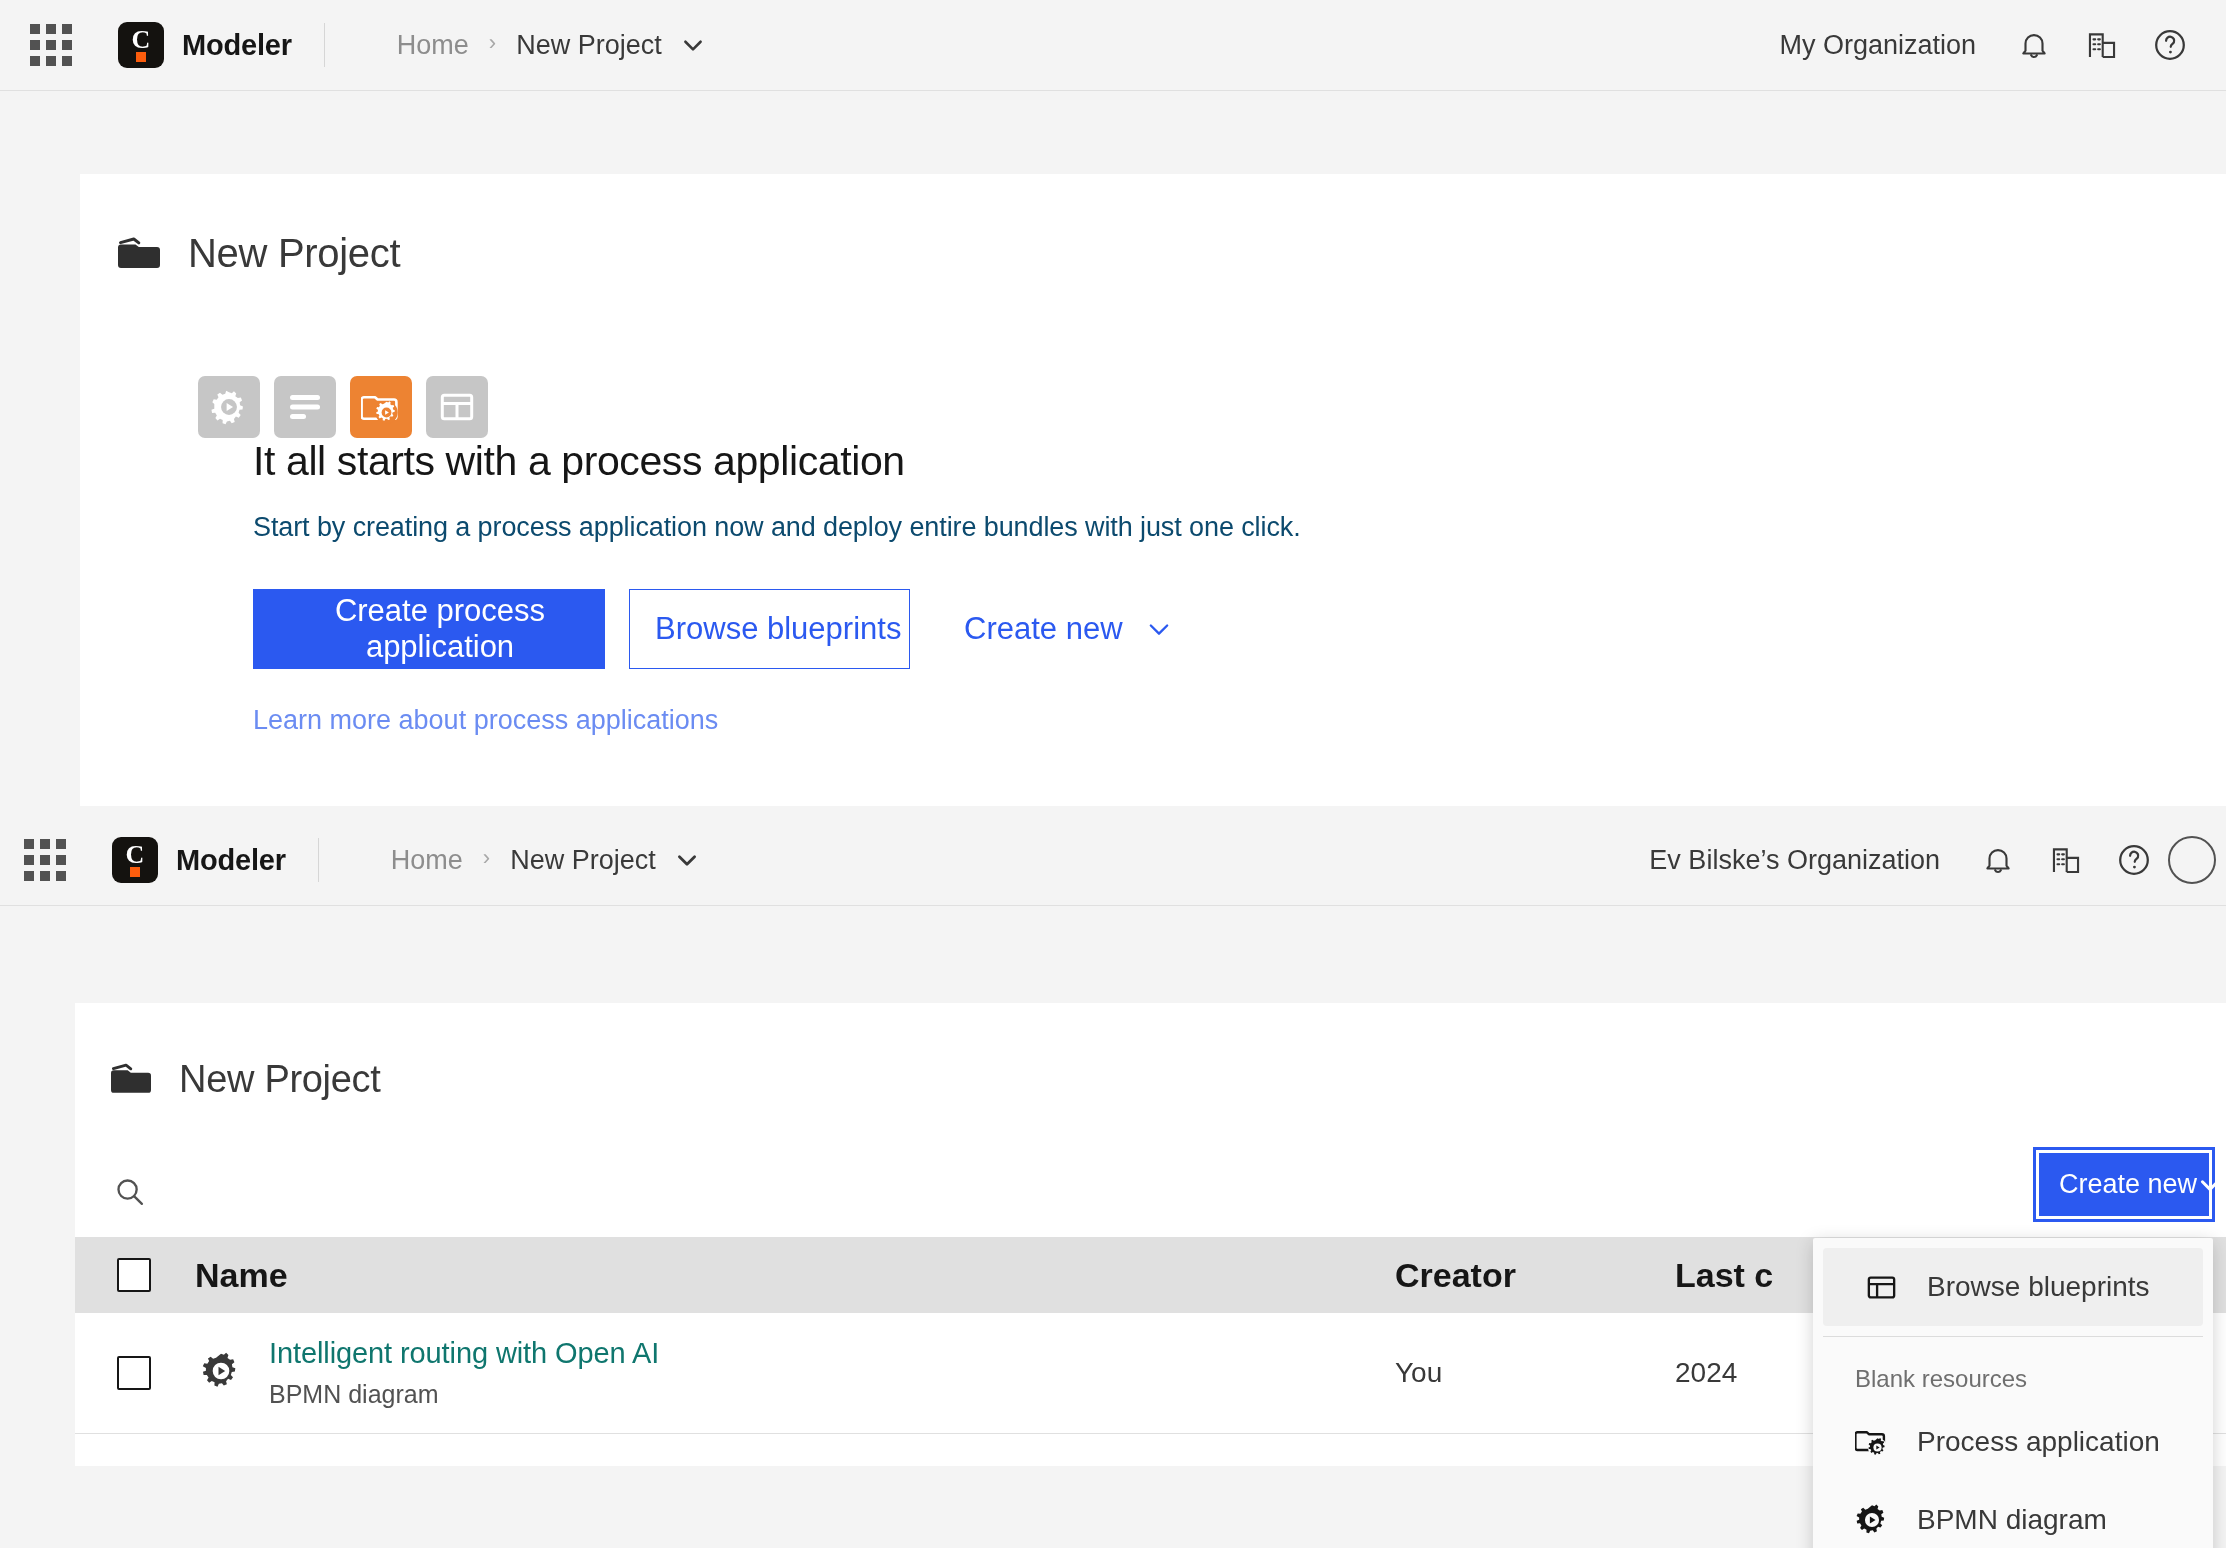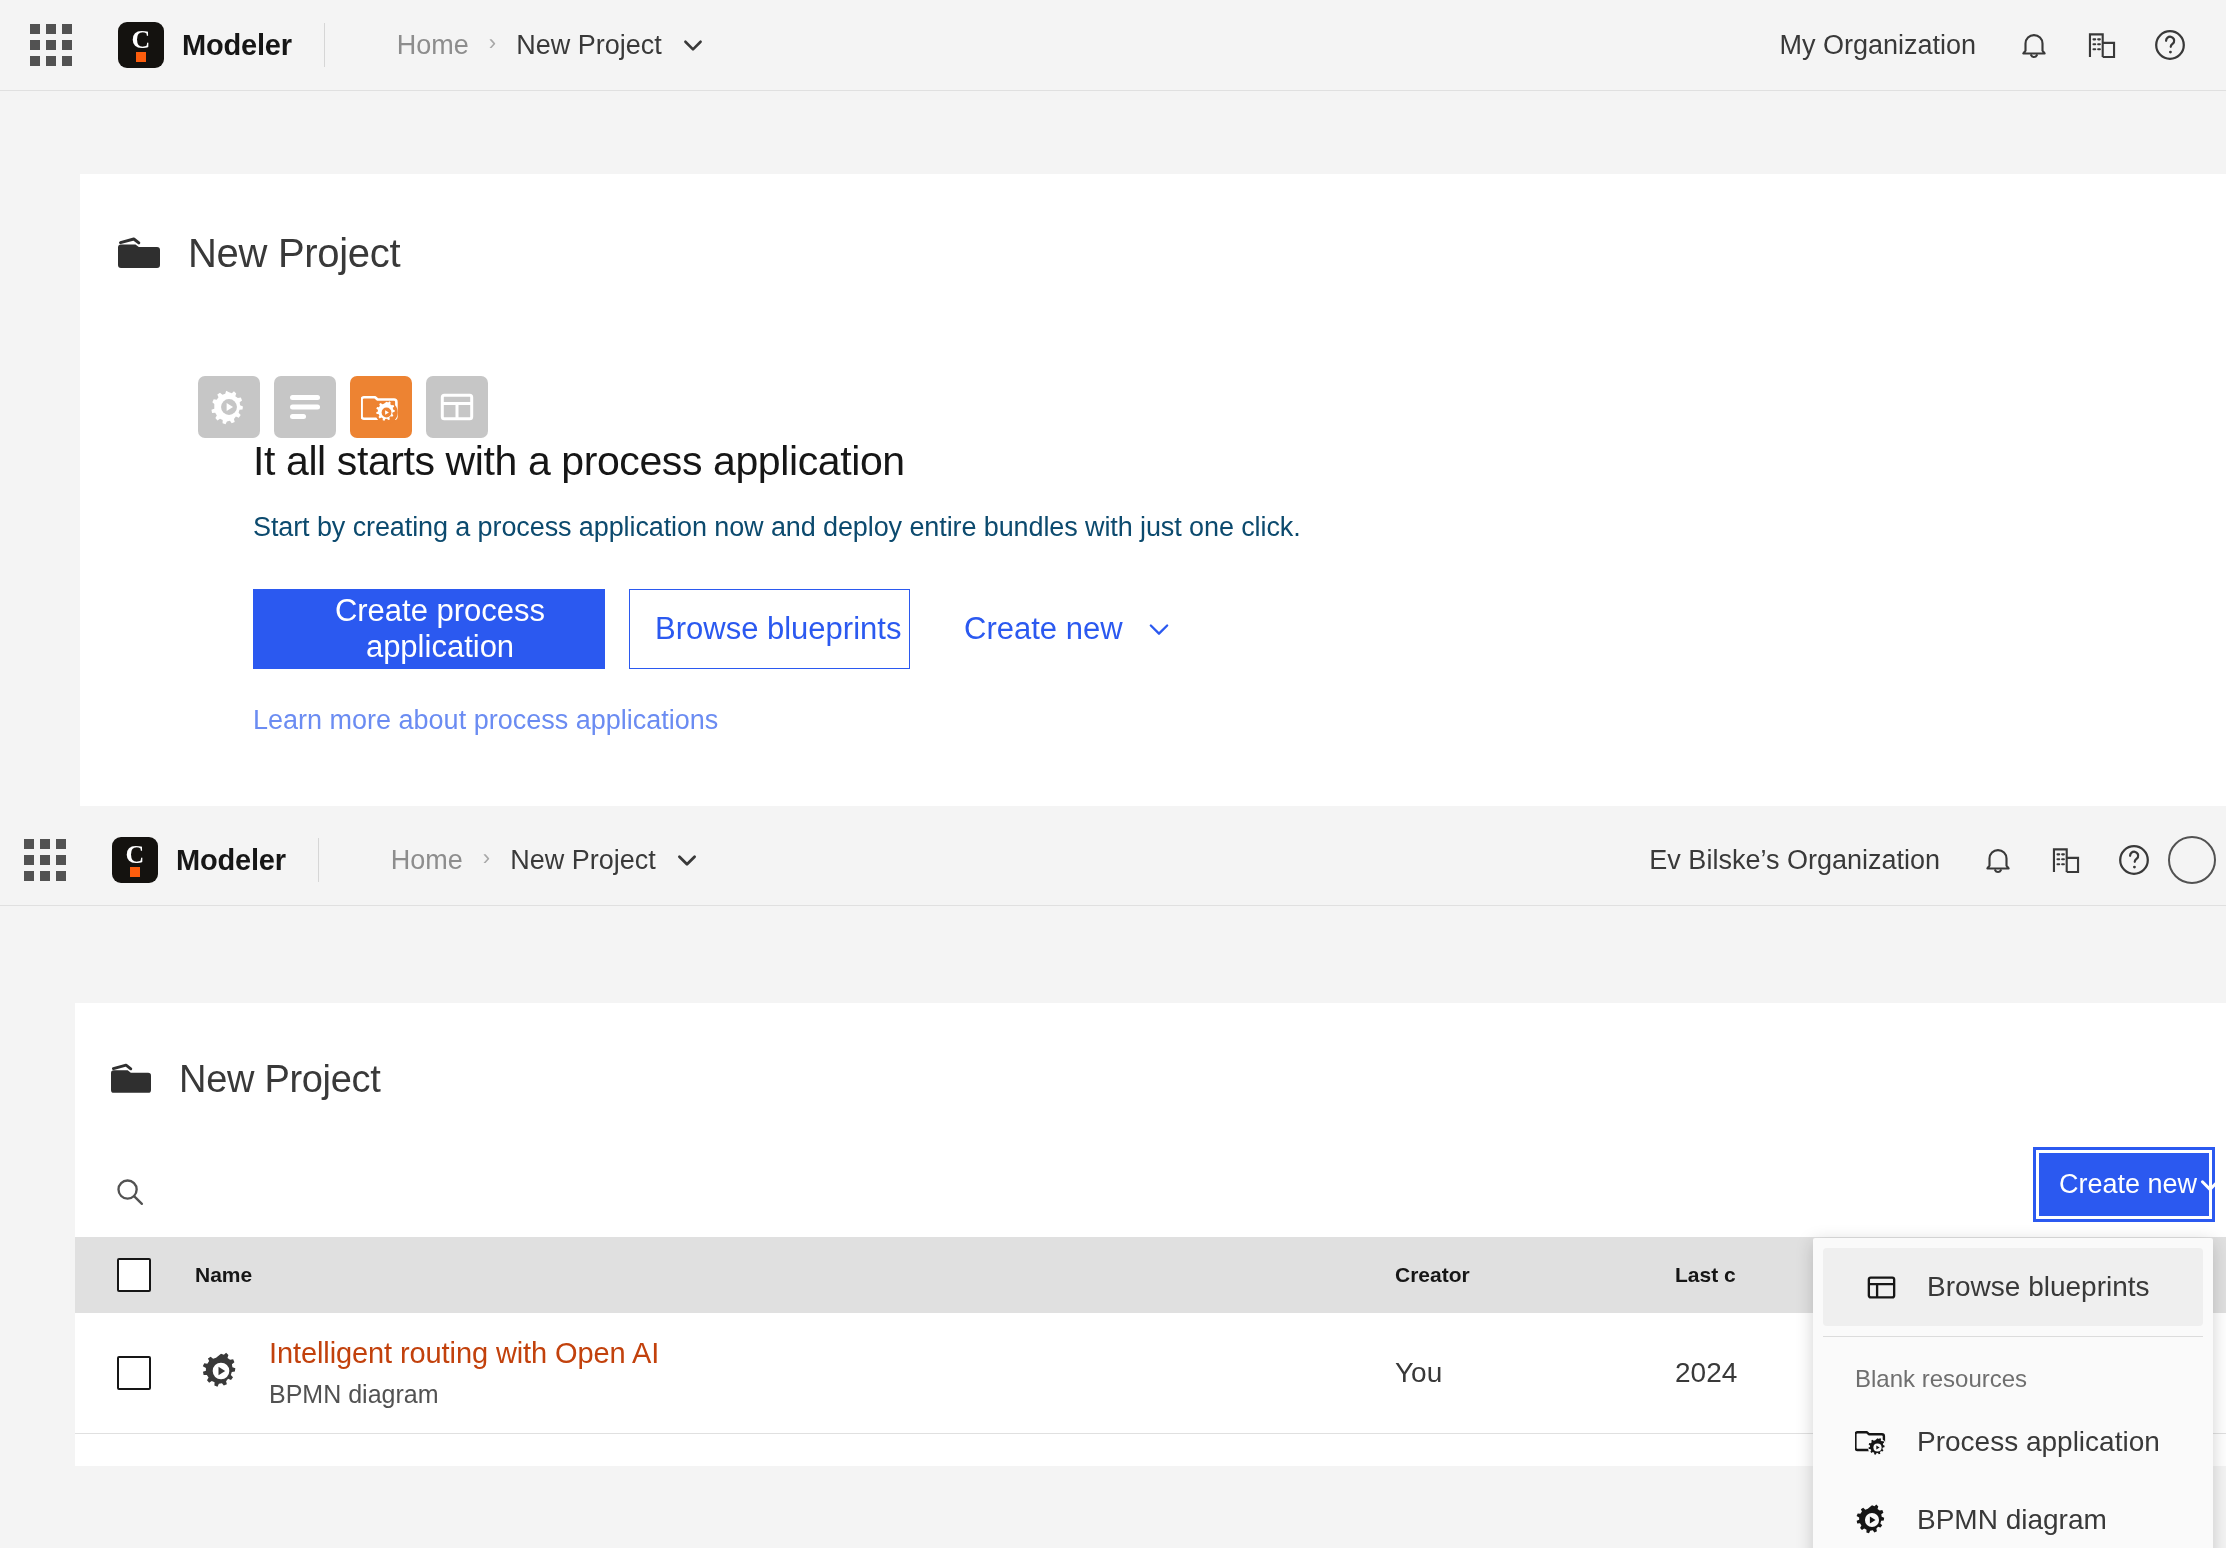--- a/index.html
+++ b/index.html
@@ -154,37 +154,37 @@
     display: flex; align-items: center; justify-content: space-between;
     padding: 0 17px 0 20px; font-size: 27px; cursor: pointer;
     border: none; font-family: "Liberation Sans", sans-serif;
     white-space: nowrap;
   }
 
   
   table.res-table { width: 100%; border-collapse: collapse; table-layout: fixed; }
   table.res-table thead th {
     background: #e0e0e0; height: 76px; text-align: left;
-    font-size: 21px; font-weight: 700; color: #161616; padding: 0;
+    font-size: 34px; font-weight: 700; color: #161616; padding: 0;
   }
   table.res-table td { padding: 0; vertical-align: middle; }
   .col-check { width: 120px; }
   .col-name  { width: 1200px; }
   .col-creator { width: 280px; }
   .col-last { width: auto; }
   .cb {
     width: 34px; height: 34px; border: 2px solid #161616; border-radius: 2px;
     background: #fff; margin-left: 42px; cursor: pointer;
   }
   .row-td { height: 120px; border-bottom: 1px solid #e0e0e0; }
   .name-cell { display: flex; align-items: center; }
   .name-gear { flex: none; margin-left: 6px; }
   .name-texts { margin-left: 28px; }
   .name-link {
-    font-size: 29px; color: #c2410c; cursor: pointer; letter-spacing: -0.1px;
+    font-size: 29px; color: #0f766e; cursor: pointer; letter-spacing: -0.1px;
   }
   .name-sub { margin-top: 10px; font-size: 25px; color: #525252; }
   .cell-plain { font-size: 28px; color: #393939; }
 
   
   .menu {
     position: absolute; left: 1813px; top: 1238px; width: 400px; height: 340px;
     background: #fafafa;
     box-shadow: 0 4px 18px rgba(0,0,0,.18);
     padding: 10px 0 0 0; z-index: 40;

